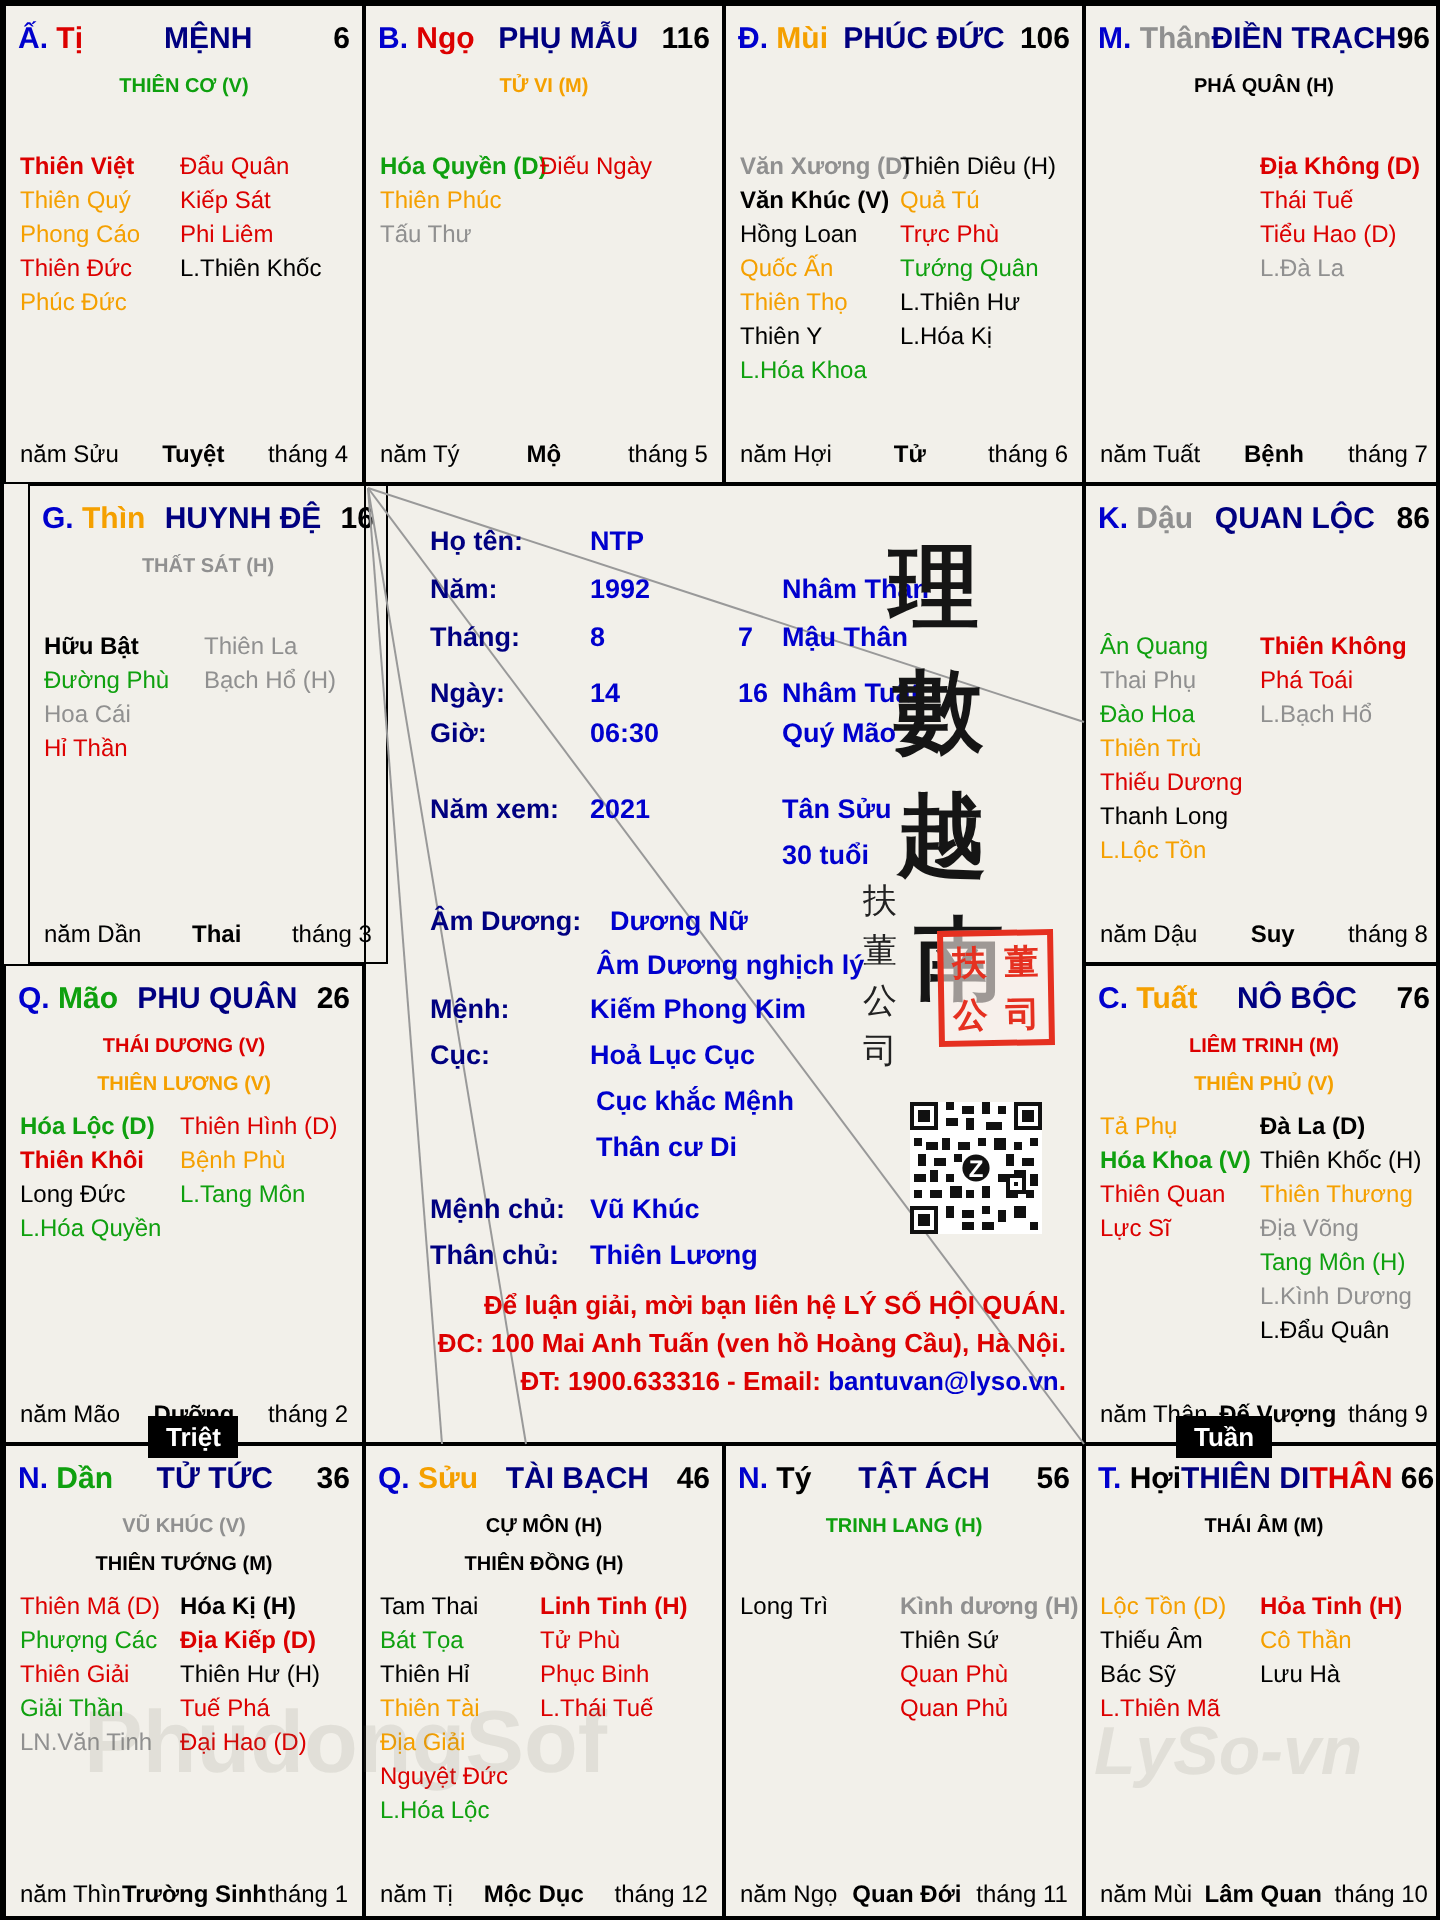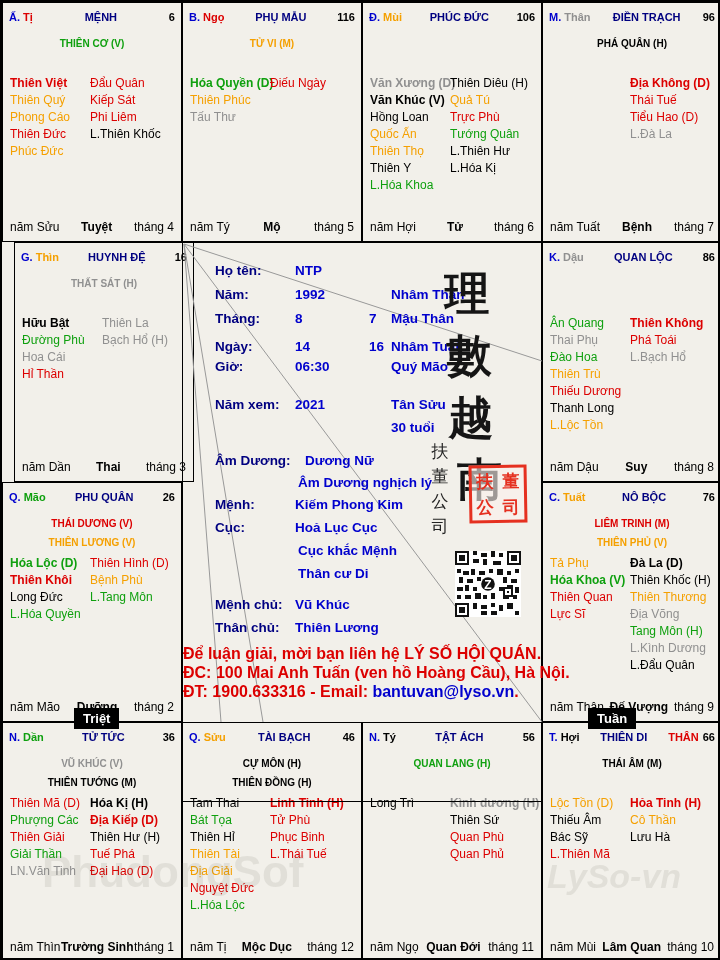--- a/index.html
+++ b/index.html
@@ -8,50 +8,50 @@
   }
   html,body{margin:0;padding:0;}
   body{width:720px;height:960px;position:relative;background:var(--bg);
        font-family:"Liberation Sans",sans-serif;overflow:hidden;}
   #board{position:absolute;left:0;top:0;width:720px;height:960px;
          border:2px solid #000;box-sizing:border-box;}
   .cell{position:absolute;width:180px;height:240px;border:1px solid #000;
         box-sizing:border-box;}
   .hdr{position:absolute;top:8px;left:0;right:0;display:flex;
        justify-content:space-between;align-items:baseline;padding:0 6px;
-       font-size:11px;font-weight:bold;white-space:nowrap;}
+       font-size:15px;font-weight:bold;white-space:nowrap;}
   .canchi .can{color:var(--blue);}
   .pname{color:var(--navy);}
   .pnum{color:#000;}
   .pextra{color:var(--red);margin-right:4px;}
   .mains{position:absolute;top:31px;left:0;right:0;text-align:center;
          font-weight:bold;font-size:10px;line-height:19px;white-space:nowrap;}
   .col{position:absolute;top:72px;font-size:12px;line-height:17px;white-space:nowrap;}
   .col-l{left:7px;}
   .col-r{left:87px;}
   .b{font-weight:bold;}
   .c-red{color:var(--red);} .c-orange{color:var(--orange);}
   .c-green{color:var(--green);} .c-gray{color:var(--gray);}
   .c-black{color:#000;}
   .pfoot{position:absolute;bottom:7px;left:0;right:0;display:flex;
          justify-content:space-between;padding:0 7px;font-size:12px;white-space:nowrap;}
   .pfoot .vong{font-weight:bold;}
   
-  #center{position:absolute;left:180px;top:240px;width:360px;height:560px;
+  #center{position:absolute;left:180px;top:240px;width:360px;height:480px;
           border:1px solid #000;box-sizing:border-box;}
   #fan{position:absolute;left:0;top:0;}
   .crow{position:absolute;left:0;padding-left:32px;font-size:13.5px;
         font-weight:bold;white-space:nowrap;}
   .crow .lb{display:inline-block;width:80px;color:var(--navy);}
   .crow .vl{display:inline-block;width:74px;color:var(--blue);}
   .crow .v2{display:inline-block;width:22px;color:var(--blue);}
   .crow .cc{color:var(--blue);}
   .crow.ind{padding-left:115px;color:var(--blue);}
   .crow.ind2{padding-left:208px;color:var(--blue);}
-  .contact{position:absolute;left:0;right:8px;text-align:left;font-size:16px;
+  .contact{position:absolute;left:0;right:8px;text-align:right;font-size:13px;
            font-weight:bold;color:var(--red);white-space:nowrap;}
   .contact .em{color:var(--blue);}
   .calli{position:absolute;left:252px;top:20px;width:64px;
          font-family:"DejaVu Serif",serif;font-weight:bold;font-size:45px;
          color:#151515;text-align:center;line-height:62px;}
   .calli div:nth-child(2){margin-left:4px;}
   .calli div:nth-child(3){margin-left:8px;}
   .calli div:nth-child(4){margin-left:22px;}
   .calli-small{position:absolute;left:246px;top:196px;width:22px;
          font-family:"DejaVu Serif",serif;font-size:17px;line-height:25px;
@@ -349,21 +349,21 @@
           <span>tháng 12</span>
         </div>
       </div>
       <div class="cell" style="left: 360px; top: 720px;">
         <div class="hdr">
           <span class="canchi"><span class="can">N. </span><span class="c-black">Tý</span></span>
           <span class="pname">TẬT ÁCH</span>
           <span class="pnum"><span>56</span></span>
         </div>
         <div class="mains">
-          <div class="c-green">QUAN LANG (H)</div>
+          <div class="c-green">TRINH LANG (H)</div>
         </div>
         <div class="col col-l">
           <div class="c-black">Long Trì</div>
         </div>
         <div class="col col-r">
           <div class="c-gray b">Kình dương (H)</div>
           <div class="c-black">Thiên Sứ</div>
           <div class="c-red">Quan Phù</div>
           <div class="c-red">Quan Phủ</div>
         </div>

